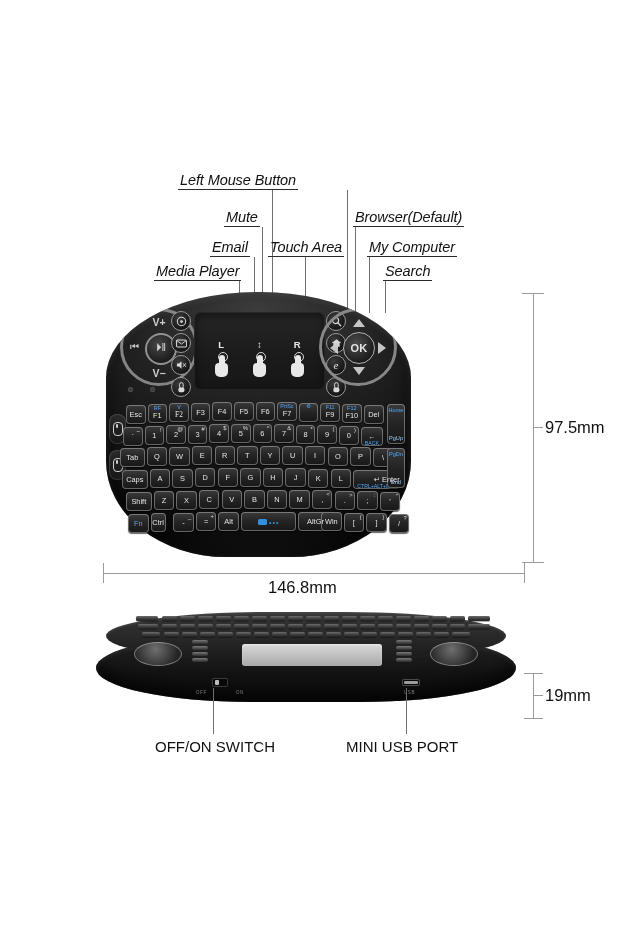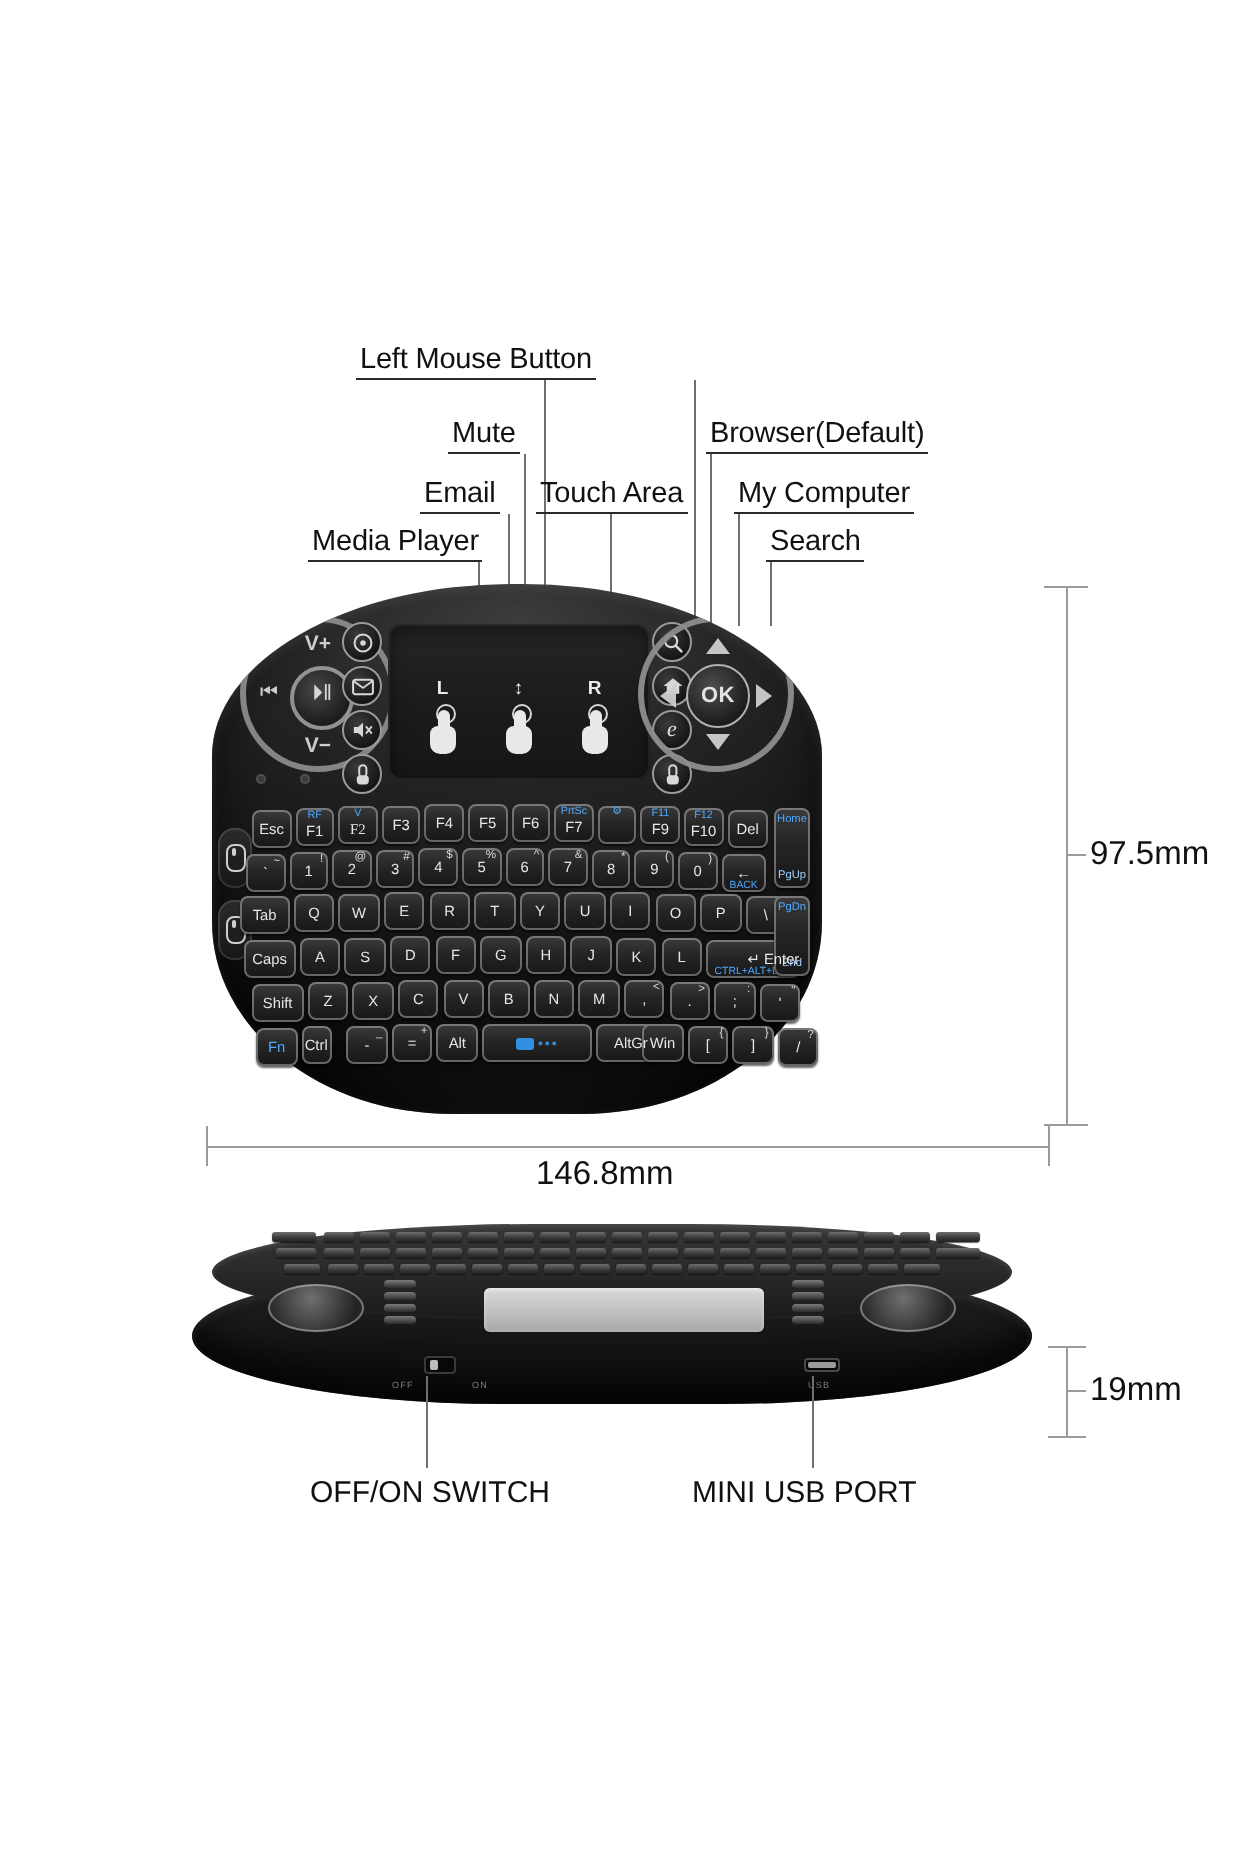--- a/index.html
+++ b/index.html
@@ -6,21 +6,21 @@
   html,body{margin:0;padding:0;background:#fff;}
   body{
     width:621px;height:931px;position:relative;overflow:hidden;
     font-family:"Liberation Sans",sans-serif;color:#000;
     -webkit-font-smoothing:antialiased;
   }
   .stage{position:absolute;left:0;top:0;width:621px;height:931px;}
 
   
   .callout{position:absolute;white-space:nowrap;font-size:14.5px;
-           line-height:16px;color:#111;letter-spacing:-0.1px;}
+           line-height:16px;color:#111;letter-spacing:-0.1px;font-style:italic;}
   .callout .txt{display:block;padding:0 2px 1px 2px;
                 border-bottom:1.6px solid #2b2b2b;}
 
   
   .leader{position:absolute;width:1.4px;background:#6f6f6f;}
 
   
   .dimv{position:absolute;width:1.3px;background:#9a9a9a;}
   .dimh{position:absolute;height:1.3px;background:#9a9a9a;}
   .tickh{position:absolute;height:1.3px;background:#9a9a9a;}

